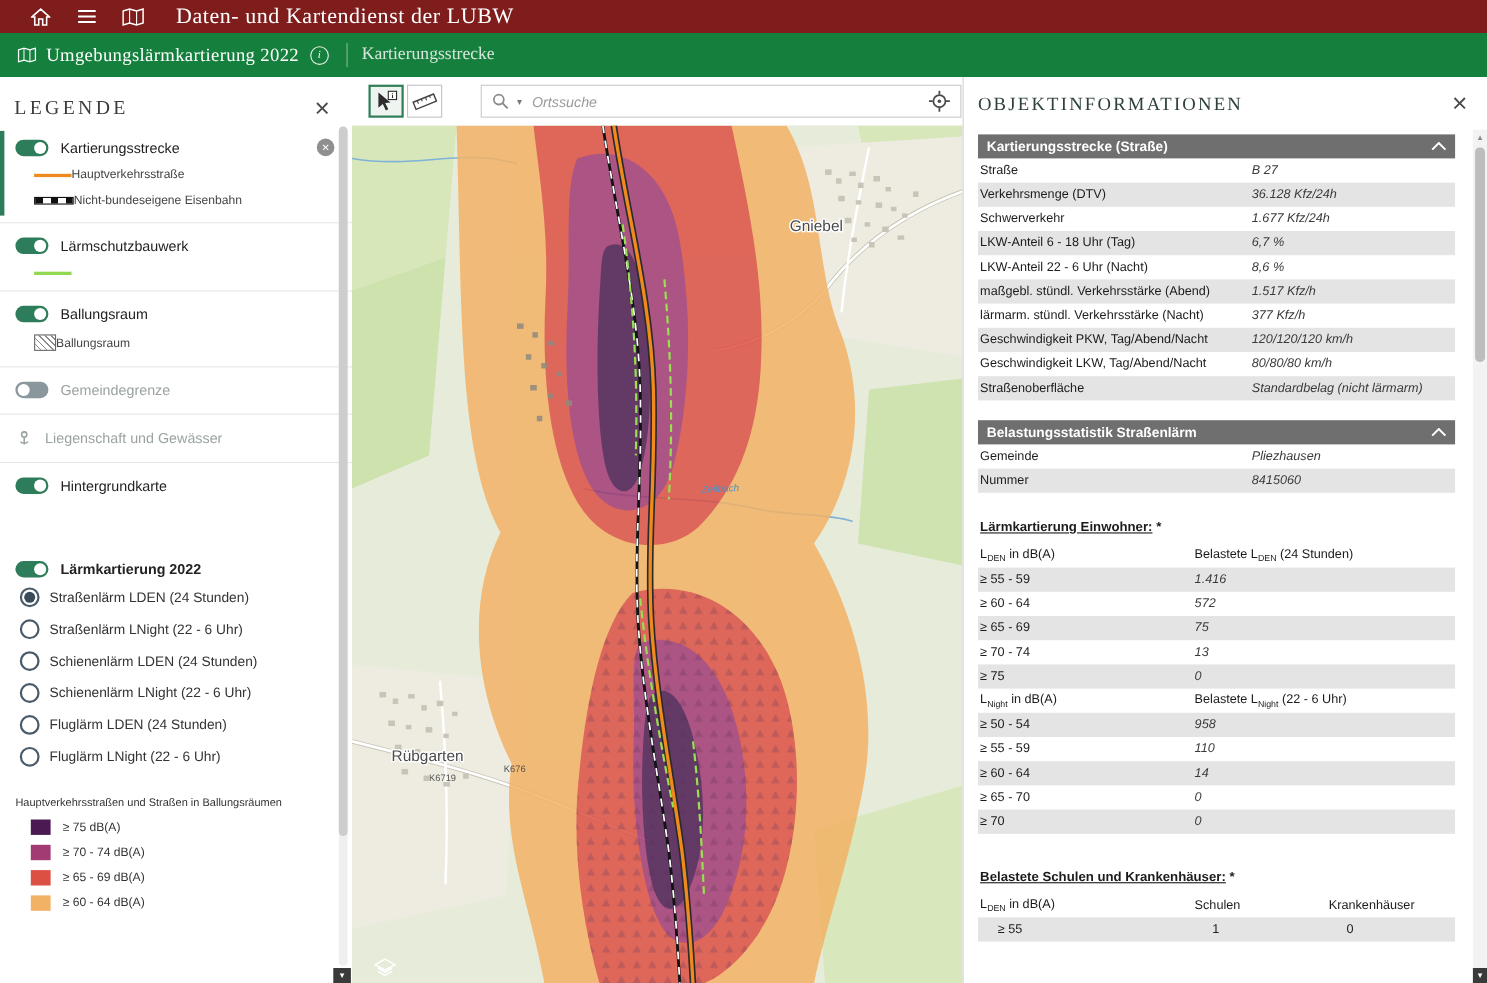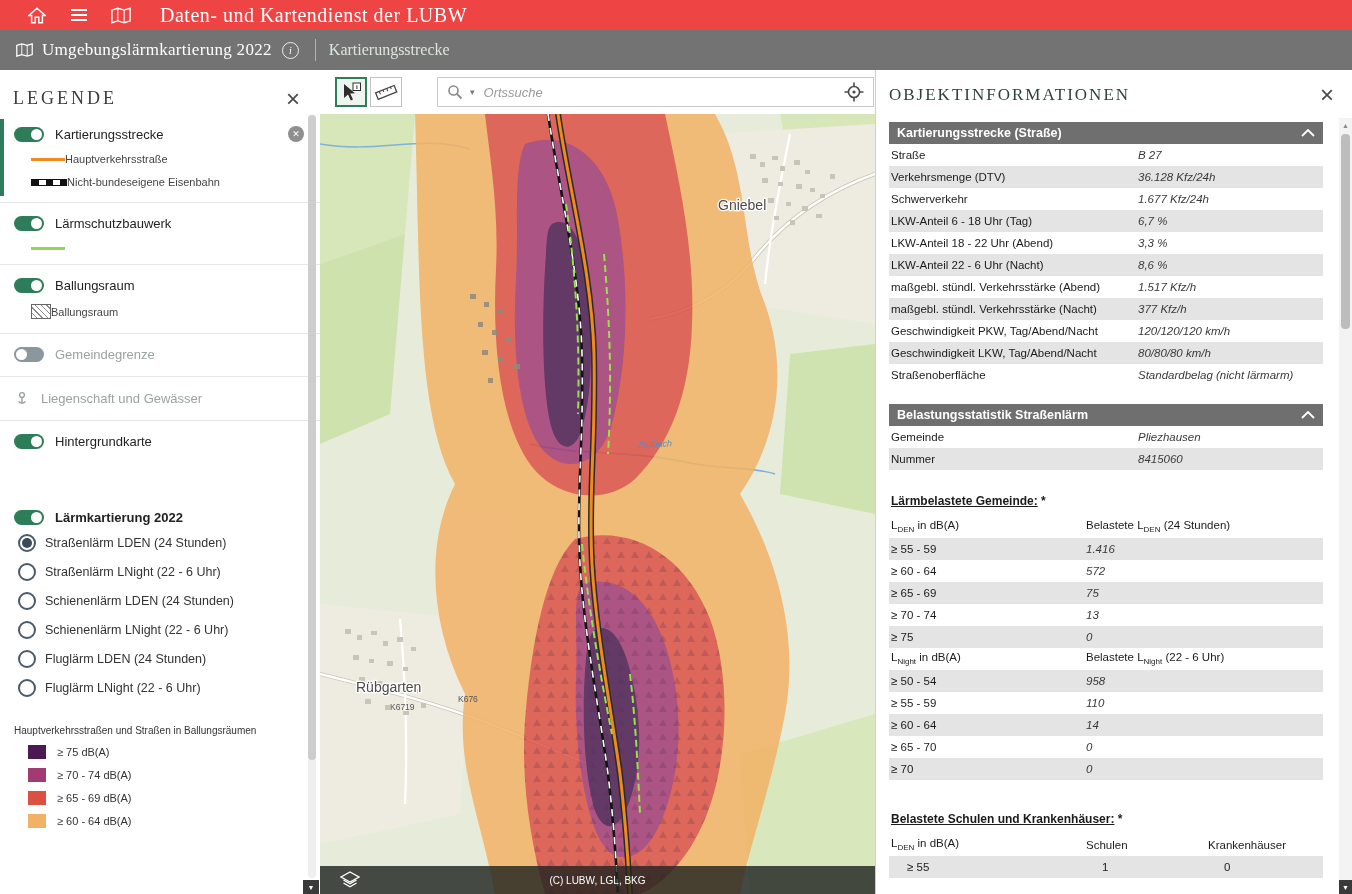--- a/index.html
+++ b/index.html
@@ -1,25 +1,25 @@
 <!DOCTYPE html>
 <html><head>
 <meta charset="utf-8">
 <style>
   html,body{margin:0;padding:0;background:#fff;}
   .app{position:relative;width:1352px;height:894px;overflow:hidden;background:#fff;
        font-family:"Liberation Sans","DejaVu Sans",sans-serif;color:#222;}
   .serif{font-family:"Liberation Serif","DejaVu Serif",serif;}
 
   
-  .topbar{position:absolute;top:0;left:0;right:0;height:30px;background:#ef4444;
+  .topbar{position:absolute;top:0;left:0;right:0;height:30px;background:#7f1d1d;
           display:flex;align-items:center;gap:20px;padding-left:26px;color:#fff;}
   .topbar .hicon{display:inline-flex;align-items:center;justify-content:center;width:22px;height:22px;cursor:pointer;}
   .topbar h1{font-size:20px;font-weight:400;letter-spacing:.5px;margin:0 0 0 8px;color:#fff;}
-  .subbar{position:absolute;top:30px;left:0;right:0;height:40px;background:#737373;
+  .subbar{position:absolute;top:30px;left:0;right:0;height:40px;background:#15803d;
           display:flex;align-items:center;padding-left:16px;color:#fff;}
   .subbar .sicon{display:inline-flex;margin-right:9px;}
   .sub-app{font-family:"Liberation Serif","DejaVu Serif",serif;font-size:17px;letter-spacing:.3px;}
   .info-circle{display:inline-flex;align-items:center;justify-content:center;width:15px;height:15px;
                border:1.3px solid #e8f0ea;border-radius:50%;font-family:"Liberation Serif",serif;
                font-style:italic;font-size:10px;margin-left:10px;cursor:pointer;}
   .vdiv{width:1px;height:22px;background:rgba(255,255,255,.45);margin:0 13px 0 16px;}
   .sub-page{font-family:"Liberation Serif","DejaVu Serif",serif;font-size:16px;color:#d9e6dd;}
 
   
@@ -431,23 +431,20 @@
 
       <g font-family="Liberation Sans,sans-serif">
         <text x="398" y="96" font-size="14" fill="#4a4a4a" style="paint-order:stroke" stroke="#ffffff" stroke-width="2.5">Gniebel</text>
         <text x="36" y="578" font-size="14" fill="#4a4a4a" style="paint-order:stroke" stroke="#ffffff" stroke-width="2.5">Rübgarten</text>
         <text x="318" y="334" font-size="9" font-style="italic" fill="#5b8cc0" transform="rotate(-3 318 334)">Zeilbach</text>
         <text x="70" y="596" font-size="8.5" fill="#555">K6719</text>
         <text x="138" y="588" font-size="8.5" fill="#555">K676</text>
       </g>
     </svg>
 
-    <div class="attrib">
-      <span>(C) LUBW, LGL, BKG</span>
-    </div>
     <span class="layers-btn">
       <svg width="20" height="18" viewBox="0 0 20 18">
           <path d="M10 1 L19 6 L10 11 L1 6 Z" fill="none" stroke="#fff" stroke-width="1.4"></path>
           <path d="M3.5 9 L10 12.8 L16.5 9 M3.5 12 L10 15.8 L16.5 12" fill="none" stroke="#fff" stroke-width="1.4"></path>
         </svg>
     </span>
   </div>
 
   <section class="objpanel">
     <div class="objhead">
@@ -478,38 +475,34 @@
           <div class="kvrow">
             <span class="k">Schwerverkehr</span>
             <span class="v">1.677  Kfz/24h</span>
           </div>
 
           <div class="kvrow">
             <span class="k">LKW-Anteil 6 - 18 Uhr (Tag)</span>
             <span class="v">6,7  %</span>
           </div>
 
-          <div class="kvrow">
-            <span class="k">LKW-Anteil 18 - 22 Uhr (Abend)</span>
-            <span class="v">3,3  %</span>
-          </div>
 
           <div class="kvrow">
             <span class="k">LKW-Anteil 22 - 6 Uhr (Nacht)</span>
             <span class="v">8,6  %</span>
           </div>
 
 
           <div class="kvrow">
             <span class="k">maßgebl. stündl. Verkehrsstärke (Abend)</span>
             <span class="v">1.517  Kfz/h</span>
           </div>
 
           <div class="kvrow">
-            <span class="k">maßgebl. stündl. Verkehrsstärke (Nacht)</span>
+            <span class="k">lärmarm. stündl. Verkehrsstärke (Nacht)</span>
             <span class="v">377  Kfz/h</span>
           </div>
 
           <div class="kvrow">
             <span class="k">Geschwindigkeit PKW, Tag/Abend/Nacht</span>
             <span class="v">120/120/120  km/h</span>
           </div>
 
           <div class="kvrow">
             <span class="k">Geschwindigkeit LKW, Tag/Abend/Nacht</span>
@@ -537,21 +530,21 @@
             <span class="v">Pliezhausen</span>
           </div>
 
           <div class="kvrow">
             <span class="k">Nummer</span>
             <span class="v">8415060</span>
           </div>
         </div>
 
       <div class="subhead">
-        <span class="u">Lärmbelastete Gemeinde:</span> <span>*</span>
+        <span class="u">Lärmkartierung Einwohner:</span> <span>*</span>
       </div>
 
       <div class="colrow">
         <span class="c1"><span>L</span><sub>DEN</sub><span> in dB(A)</span></span>
         <span class="c2 wide"><span>Belastete L</span><sub>DEN</sub><span> (24 Stunden)</span></span>
       </div>
       <div class="z-odd">
 
           <div class="kvrow narrow">
             <span class="k">≥ 55 - 59</span>

